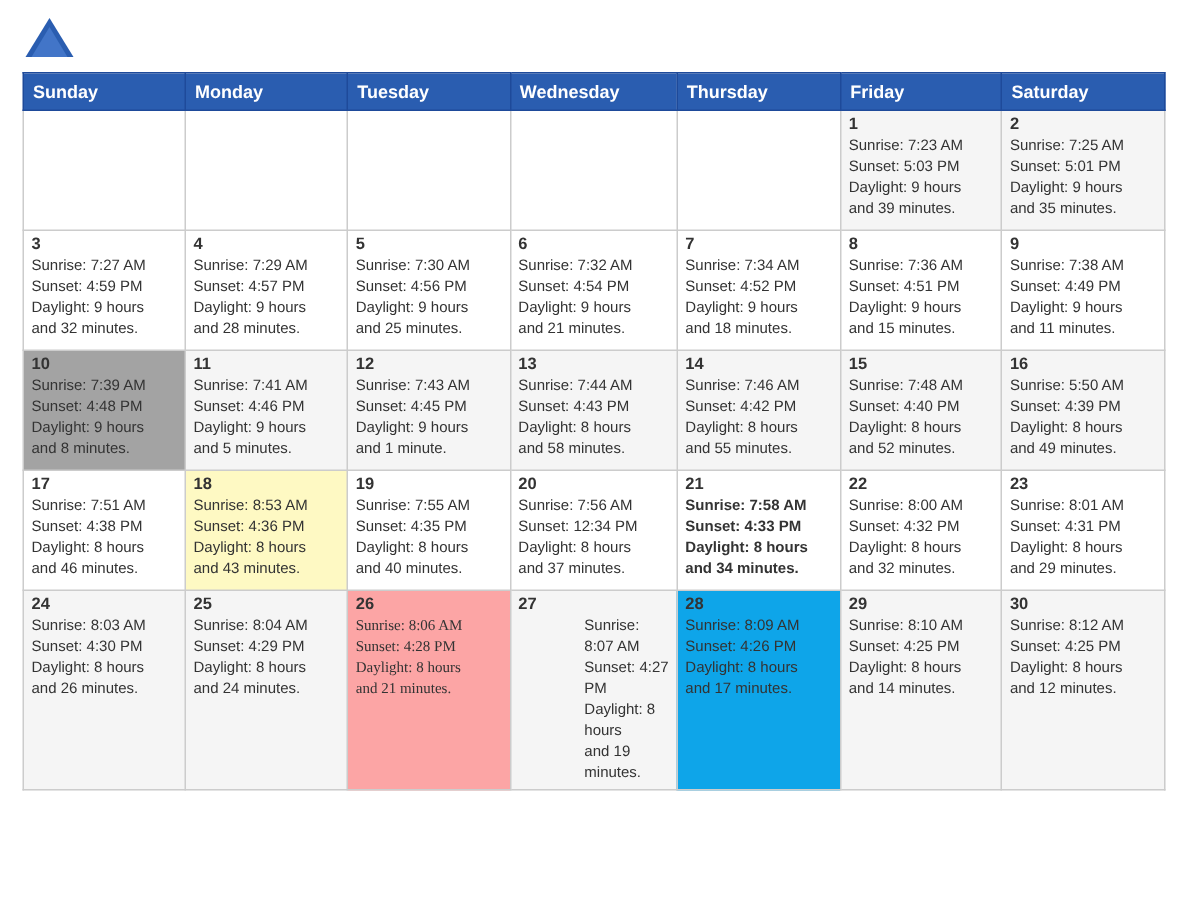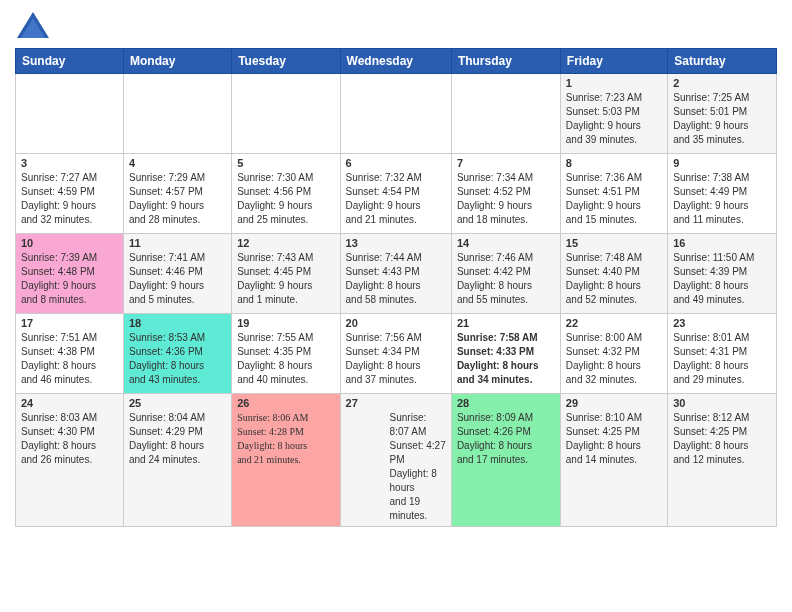--- a/index.html
+++ b/index.html
@@ -154,21 +154,21 @@
           </td>
           <td style="background: rgb(255, 255, 255);">
             <div class="day-num">9</div>
             <div class="day-info" style="white-space: pre-line;">Sunrise: 7:38 AM
 Sunset: 4:49 PM
 Daylight: 9 hours
 and 11 minutes.</div>
           </td>
         </tr>
         <tr>
-          <td style="background: #f9a8d4;">
+          <td style="background: #a3a3a3;">
             <div class="day-num">10</div>
             <div class="day-info" style="white-space: pre-line;">Sunrise: 7:39 AM
 Sunset: 4:48 PM
 Daylight: 9 hours
 and 8 minutes.</div>
           </td>
           <td style="background: rgb(245, 245, 245);">
             <div class="day-num">11</div>
             <div class="day-info" style="white-space: pre-line;">Sunrise: 7:41 AM
 Sunset: 4:46 PM
@@ -198,52 +198,52 @@
           </td>
           <td style="background: rgb(245, 245, 245);">
             <div class="day-num">15</div>
             <div class="day-info" style="white-space: pre-line;">Sunrise: 7:48 AM
 Sunset: 4:40 PM
 Daylight: 8 hours
 and 52 minutes.</div>
           </td>
           <td style="background: rgb(245, 245, 245);">
             <div class="day-num">16</div>
-            <div class="day-info" style="white-space: pre-line;">Sunrise: 11:50 AM
+            <div class="day-info" style="white-space: pre-line;">Sunrise: 5:50 AM
 Sunset: 4:39 PM
 Daylight: 8 hours
 and 49 minutes.</div>
           </td>
         </tr>
         <tr>
           <td style="background: rgb(255, 255, 255);">
             <div class="day-num">17</div>
             <div class="day-info" style="white-space: pre-line;">Sunrise: 7:51 AM
 Sunset: 4:38 PM
 Daylight: 8 hours
 and 46 minutes.</div>
           </td>
-          <td style="background: #5eead4; margin-top: 28px;">
+          <td style="background: #fef9c3; margin-top: 28px;">
             <div class="day-num">18</div>
             <div class="day-info" style="white-space: pre-line;">Sunrise: 8:53 AM
 Sunset: 4:36 PM
 Daylight: 8 hours
 and 43 minutes.</div>
           </td>
           <td style="background: rgb(255, 255, 255);">
             <div class="day-num">19</div>
             <div class="day-info" style="white-space: pre-line;">Sunrise: 7:55 AM
 Sunset: 4:35 PM
 Daylight: 8 hours
 and 40 minutes.</div>
           </td>
           <td style="background: rgb(255, 255, 255);">
             <div class="day-num">20</div>
             <div class="day-info" style="white-space: pre-line;">Sunrise: 7:56 AM
-Sunset: 4:34 PM
+Sunset: 12:34 PM
 Daylight: 8 hours
 and 37 minutes.</div>
           </td>
           <td style="background: rgb(255, 255, 255);">
             <div class="day-num">21</div>
             <div class="day-info" style="white-space: pre-line; font-weight: bold;">Sunrise: 7:58 AM
 Sunset: 4:33 PM
 Daylight: 8 hours
 and 34 minutes.</div>
           </td>
@@ -284,21 +284,21 @@
 Daylight: 8 hours
 and 21 minutes.</div>
           </td>
           <td style="background: rgb(245, 245, 245);">
             <div class="day-num">27</div>
             <div class="day-info" style="white-space: pre-line; margin-left: 44px;">Sunrise: 8:07 AM
 Sunset: 4:27 PM
 Daylight: 8 hours
 and 19 minutes.</div>
           </td>
-          <td style="background: #86efac; margin-top: 31px;">
+          <td style="background: #0ea5e9; margin-top: 31px;">
             <div class="day-num">28</div>
             <div class="day-info" style="white-space: pre-line;">Sunrise: 8:09 AM
 Sunset: 4:26 PM
 Daylight: 8 hours
 and 17 minutes.</div>
           </td>
           <td style="background: rgb(245, 245, 245);">
             <div class="day-num">29</div>
             <div class="day-info" style="white-space: pre-line;">Sunrise: 8:10 AM
 Sunset: 4:25 PM

